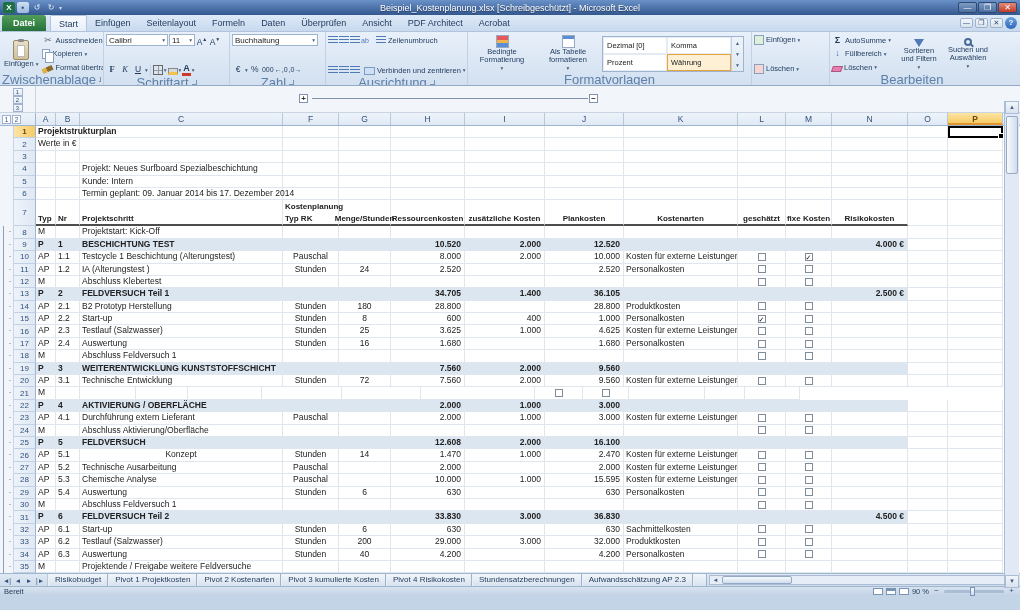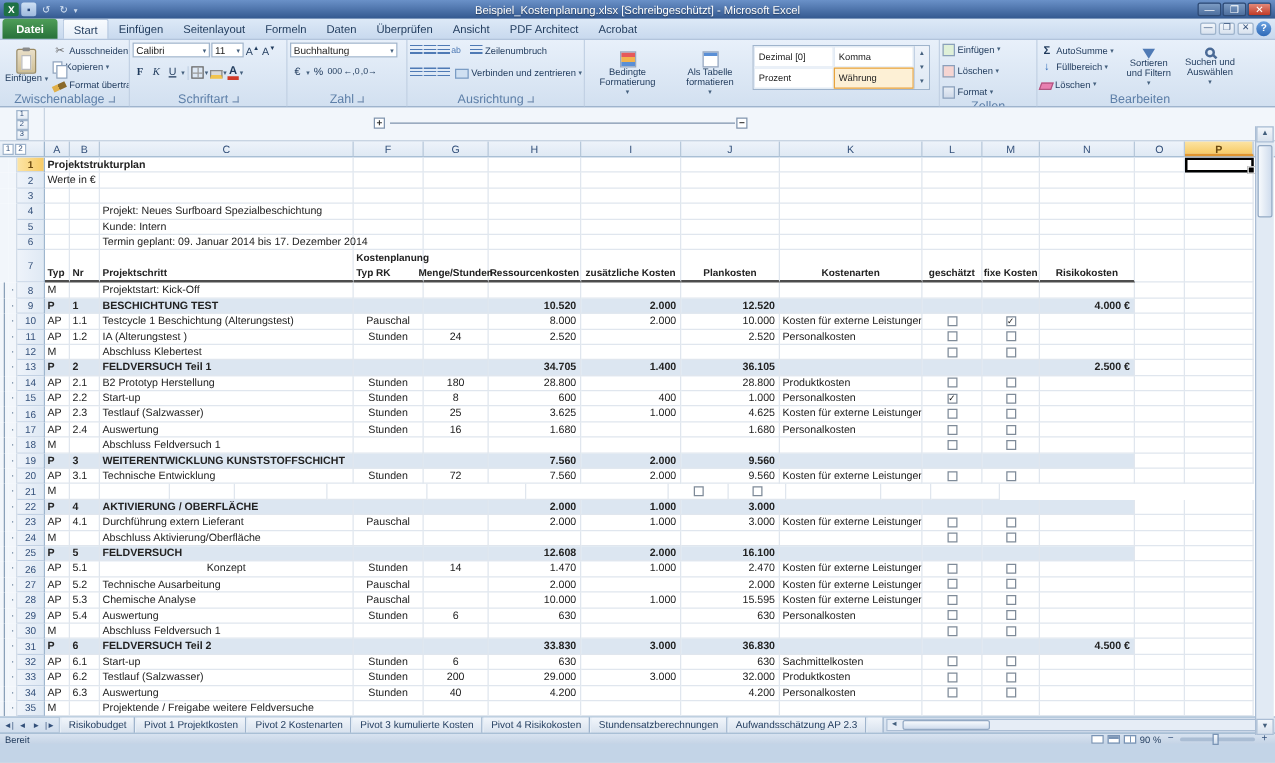--- a/index.html
+++ b/index.html
@@ -25,22 +25,22 @@
   .rtab{height:16px;padding:0 8px;font-size:9px;line-height:16px;color:#1e395b;white-space:nowrap;}
   .rtab.active{background:linear-gradient(#f8fbfe,#e6eef8);border:1px solid #b2c4dc;border-bottom:none;border-radius:2px 2px 0 0;}
   .rtabs-right{position:absolute;right:3px;top:2px;display:flex;gap:2px;align-items:center;}
   .help{width:12px;height:12px;border-radius:50%;background:linear-gradient(#6aa1e0,#2f6ab8);color:#fff;font-size:8px;text-align:center;line-height:12px;font-weight:bold;}
   .wb2{width:13px;height:10px;font-size:7px;line-height:8px;text-align:center;color:#33507a;background:linear-gradient(#f2f6fb,#d8e2ee);border:1px solid #9fb4cc;border-radius:2px;}
 
   
   .rbody{height:54px;background:linear-gradient(#e8f0fa,#d2e0f0);display:flex;border-bottom:1px solid #93a9c4;}
   .rgroup{border-right:1px solid #c2d1e4;display:flex;flex-direction:column;padding:1px 2px 0;flex:none;overflow:hidden;}
   .rg-c{flex:1;display:flex;gap:2px;}
-  .rg-c.col{flex-direction:column;gap:4px;}
-  .rg-l{height:11px;font-size:10px;color:#5d7fa8;display:flex;align-items:center;justify-content:center;gap:3px;flex:none;}
+  .rg-c.col{flex-direction:column;gap:16px;}
+  .rg-l{height:11px;font-size:13px;color:#5d7fa8;display:flex;align-items:center;justify-content:center;gap:3px;flex:none;}
   .dlg{width:5px;height:5px;border-right:1px solid #7a94b5;border-bottom:1px solid #7a94b5;}
   .bigbtn{display:flex;flex-direction:column;align-items:center;justify-content:center;font-size:7.5px;line-height:8px;text-align:center;color:#1e395b;padding:1px 2px;flex:none;}
   .mcol{display:flex;flex-direction:column;justify-content:space-evenly;}
   .mini{display:flex;align-items:center;gap:2px;font-size:7.5px;color:#1e395b;height:13px;white-space:nowrap;}
   .car{font-size:5.5px;color:#44607e;flex:none;}
   .frow{display:flex;align-items:center;gap:1px;height:14px;}
   .dd{background:#fff;border:1px solid #9fb4cc;height:12px;font-size:8px;padding:0 2px;display:flex;align-items:center;justify-content:space-between;color:#222;flex:none;}
   .tb{min-width:12px;height:12px;font-size:8.5px;line-height:11px;text-align:center;color:#1e395b;flex:none;}
   .tb.bld{font-weight:bold;font-family:"Liberation Serif",serif;}
   .tb.ita{font-style:italic;font-family:"Liberation Serif",serif;}
@@ -335,20 +335,23 @@
               <div class="gcell">Prozent</div>
               <div class="gcell sel">Währung</div>
             </div>
           <div class="gscroll">
               <span>▲</span>
               <span>▼</span>
               <span>▼</span>
             </div>
         </div>
       </div>
+      <div class="rg-l">
+          <span>Formatvorlagen</span>
+        </div>
     </div>
 
     <div class="rgroup" style="width:78px">
       <div class="rg-c col">
         <div class="mini">
             <span class="ic cins"></span>
             <span>Einfügen</span>
             <span class="car">▾</span>
           </div>
         <div class="mini">

